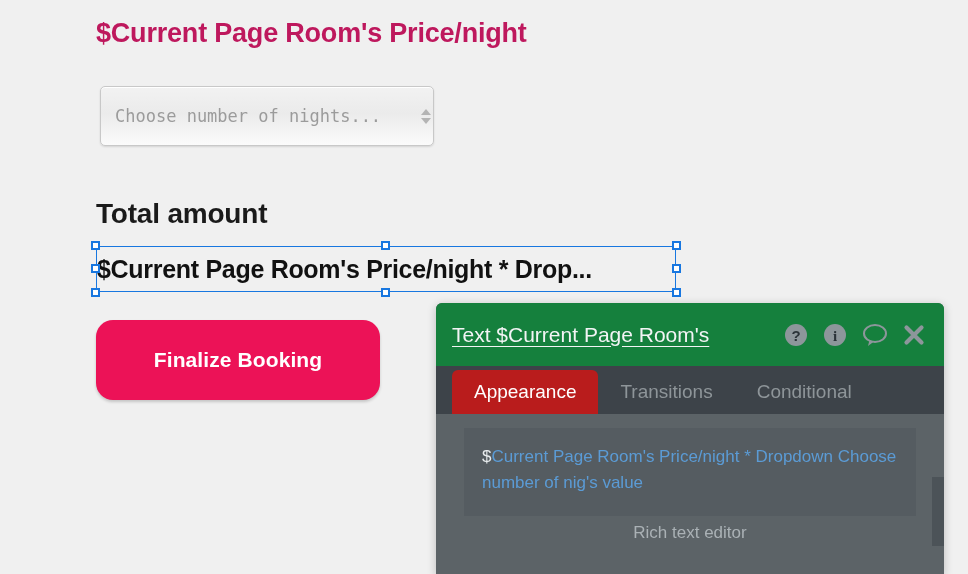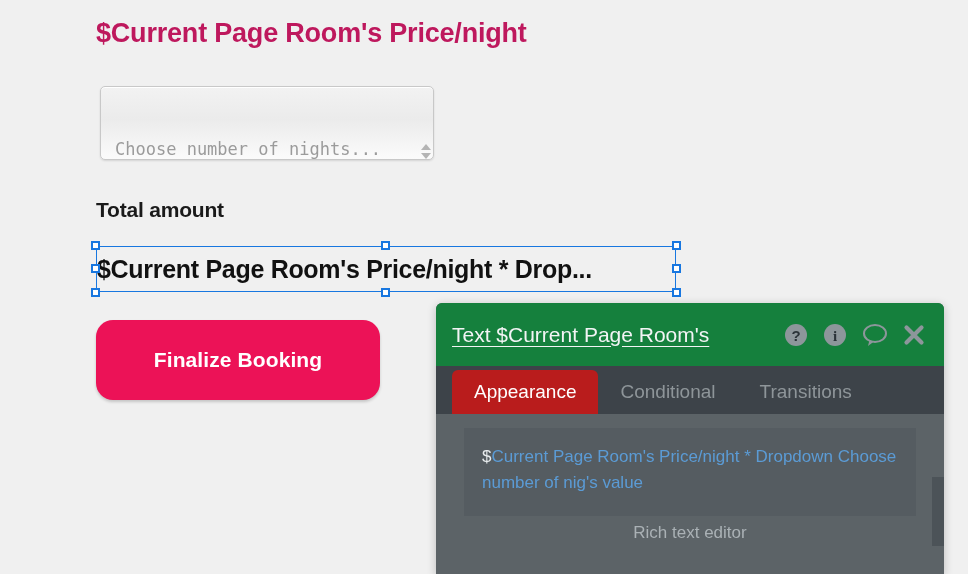--- a/index.html
+++ b/index.html
@@ -32,28 +32,28 @@
     letter-spacing: -0.2px;
     white-space: nowrap;
   }
 
   
   .nights-select {
     position: absolute;
     left: 100px;
     top: 86px;
     width: 334px;
-    height: 74px;
+    height: 60px;
     border: 1px solid #c8c8c8;
     border-radius: 5px;
     background: linear-gradient(to bottom, #f2f2f2 0%, #ebebeb 45%, #fbfbfb 100%);
     box-shadow: 0 1px 2px rgba(0,0,0,0.12), inset 0 1px 0 #ffffff;
     box-sizing: border-box;
     display: flex;
-    align-items: flex-end;
+    align-items: center;
     padding: 0 0 0 14px;
   }
   .nights-select .sel-text {
     flex: 1;
     font-family: "DejaVu Sans Mono", "Liberation Mono", monospace;
     font-size: 17px;
     color: #9b9b9b;
     white-space: nowrap;
     overflow: hidden;
   }
@@ -72,21 +72,21 @@
     border-right: 5px solid transparent;
   }
   .spin-up { border-bottom: 6px solid #b4b4b4; }
   .spin-down { border-top: 6px solid #b4b4b4; }
 
   
   .heading-total {
     position: absolute;
     left: 96px;
     top: 198px;
-    font-size: 21px;
+    font-size: 28px;
     font-weight: bold;
     color: #1a1a1a;
     letter-spacing: -0.2px;
     white-space: nowrap;
   }
 
   
   .selection-wrap {
     position: absolute;
     left: 96px;
@@ -302,22 +302,22 @@
         </svg>
 
         <svg class="hicon" width="24" height="24" viewBox="0 0 24 24">
           <path d="M4.5 4.5 L19.5 19.5 M19.5 4.5 L4.5 19.5" stroke="#8d969b" stroke-width="4.2" stroke-linecap="round"></path>
         </svg>
       </div>
     </div>
 
     <div class="tab-strip">
       <div class="tab active">Appearance</div>
+      <div class="tab">Transitions</div>
       <div class="tab">Conditional</div>
-      <div class="tab">Transitions</div>
     </div>
 
     <div class="panel-body">
       <div class="rte-field">
         <span class="dollar">$</span><span>Current Page Room's Price/night * Dropdown Choose number of nig's value</span>
       </div>
       <div class="rte-caption">Rich text editor</div>
       <div class="panel-scrollbar"></div>
     </div>
 

